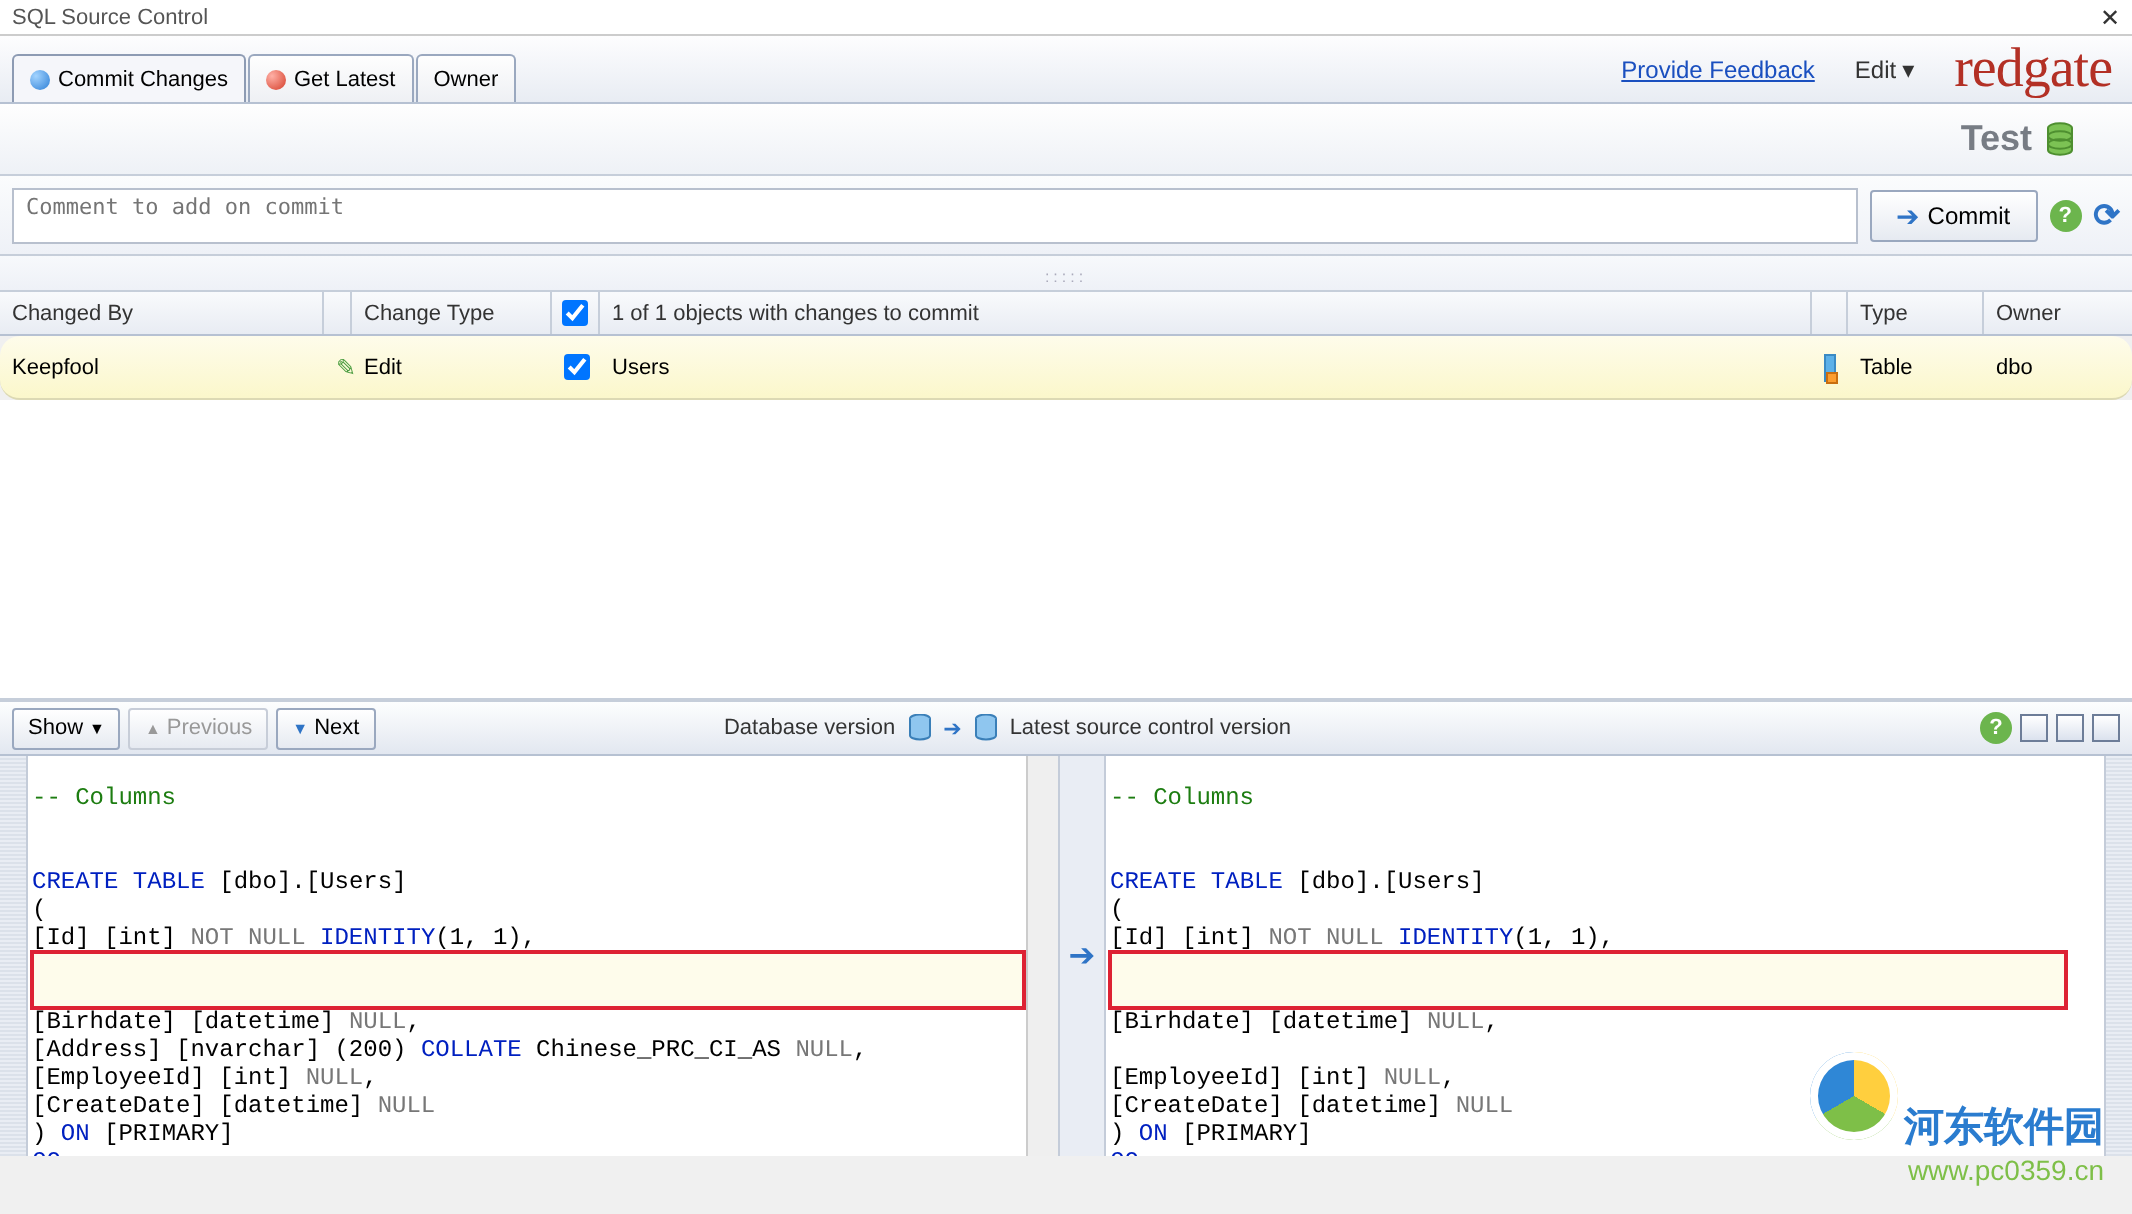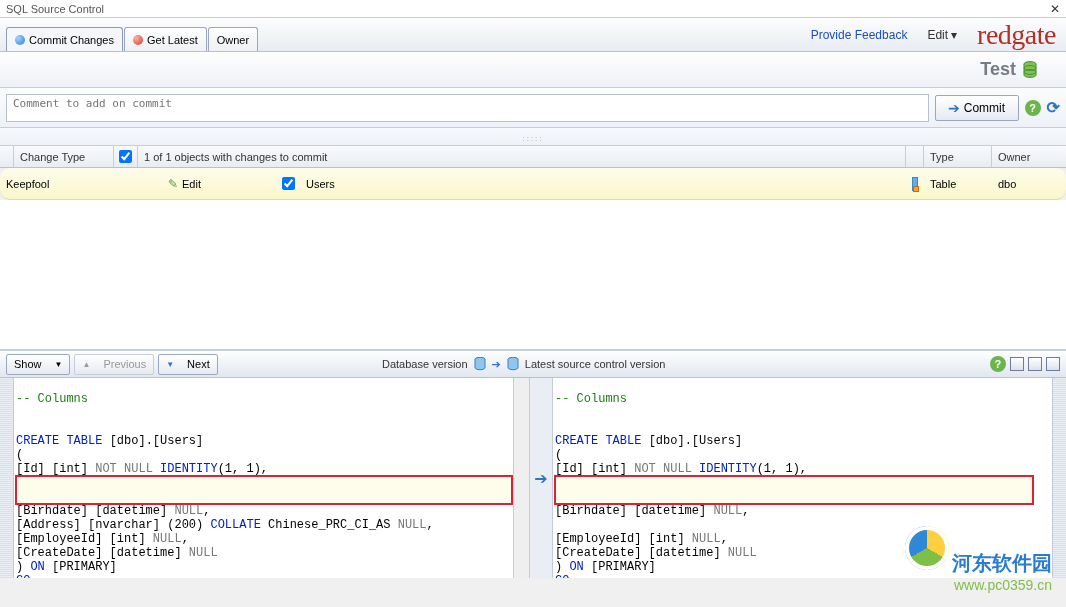--- a/index.html
+++ b/index.html
@@ -9,21 +9,21 @@
 .title-bar .close-x { font-size: 12px; color: #333; cursor: pointer; }
 
 .header-row { background: linear-gradient(#fdfdfe, #e8ecf3); height: 34px; display: flex; align-items: center; border-bottom: 1px solid #b6c1d2; }
 .tabs { display: flex; align-items: flex-end; height: 100%; padding-left: 6px; gap: 0; }
 .tab { display: flex; align-items: center; gap: 4px; padding: 4px 8px; border: 1px solid #9aa8bf; border-bottom: none; background: linear-gradient(#fefefe, #eef0f4); border-radius: 3px 3px 0 0; margin-right: 1px; cursor: pointer; height: 24px; margin-top: 9px;}
 .tab.active { background: #f5f6fa; border-color: #8d9bb3; }
 .dot { width: 10px; height: 10px; border-radius: 50%; display: inline-block; }
 .dot.blue { background: radial-gradient(circle at 3px 3px, #a3d4ff, #2d7fd6); }
 .dot.red { background: radial-gradient(circle at 3px 3px, #ffb0a6, #d53e2a); }
 .header-right { margin-left: auto; display: flex; align-items: center; gap: 20px; padding-right: 10px; font-size: 12px; }
-.link { color: #1a4fbf; cursor: pointer; }
+.link { color: #1a4fbf; text-decoration: underline; cursor: pointer; }
 .help { color: #333; display: flex; align-items: center; gap: 3px; }
 .brand { font-family: Georgia, serif; font-size: 28px; color: #b33025; letter-spacing: -0.5px; }
 
 .sub-header { background: linear-gradient(#fefefe, #eef1f6); height: 36px; display: flex; align-items: center; justify-content: flex-end; padding-right: 28px; border-bottom: 1px solid #c6ceda; }
 .db-name { font-size: 18px; font-weight: bold; color: #777c84; margin-right: 6px; }
 .db-icon { width: 16px; height: 18px; }
 
 .commit-row { background: linear-gradient(#fbfcfd, #eef1f7); height: 40px; display: flex; align-items: center; padding: 6px; border-bottom: 1px solid #c6ceda; gap: 6px; }
 .comment-box { flex: 1; height: 28px; border: 1px solid #b8c0ce; background: #fff; padding: 2px 6px; color: #888; font-size: 11px; resize: none; overflow: auto; }
 .commit-btn { height: 26px; width: 84px; border: 1px solid #9aa8bf; background: linear-gradient(#fff, #e6eaf1); display: flex; align-items: center; justify-content: center; gap: 4px; border-radius: 2px; cursor: pointer; font-size: 12px; }
@@ -41,21 +41,21 @@
 
 .grid-row { height: 32px; background: linear-gradient(#fefceb, #fbf7cb); border-bottom: 1px solid #dcd9b4; display: flex; align-items: flex-start; font-size: 11px; border-radius: 10px; }
 .gr-cell { padding: 0 6px; display: flex; align-items: center; height: 100%; gap: 4px; }
 .pencil { color: #4a9c3f; font-size: 12px; }
 .obj-icon { width:14px; height:14px; background:#5cb0e8; border:1px solid #3a8ac4; position:relative; }
 .obj-icon::after { content:""; position:absolute; width:4px;height:4px; background:#fc9d2e; right:-2px; bottom:-2px; border:1px solid #c86e10;}
 
 .grid-body { height: 150px; background: #fff; border-bottom: 1px solid #c6ceda; }
 
 .diff-bar { background: linear-gradient(#fdfefe, #e2e7f0); height: 28px; border-top: 1px solid #c6ceda; border-bottom: 1px solid #b6c1d2; display: flex; align-items: center; padding: 0 6px; gap: 4px; }
-.btn { border: 1px solid #9aa8bf; background: linear-gradient(#fff, #e6eaf1); padding: 2px 7px; border-radius: 2px; display: flex; align-items: center; gap: 13px; cursor: pointer; height: 21px; font-size:11px;}
+.btn { border: 1px solid #9aa8bf; background: linear-gradient(#fff, #e6eaf1); padding: 2px 7px; border-radius: 2px; display: flex; align-items: center; gap: 3px; cursor: pointer; height: 21px; font-size:11px;}
 .btn.disabled { color: #999; border-color:#c7cdd8; }
 .btn .tri { font-size: 8px; }
 .diff-center { margin: 0 auto; display:flex; align-items:center; gap:6px; color:#333; }
 .cyl { width:12px; height:14px; display:inline-block; }
 .diff-right { margin-left:auto; display:flex; gap:4px; align-items:center;}
 .sq { width:14px; height:14px; border:1px solid #6d7d98; background:linear-gradient(#fff,#dbe2ee); }
 
 .diff-panes { display:flex; height: 200px; background:#dde3ec; }
 .gutter { width:14px; background: repeating-linear-gradient(#e9edf4, #e9edf4 1px, #dbe1ea 1px, #dbe1ea 2px); border-right:1px solid #c4ccd9; }
 .gutter.right { border-left:1px solid #c4ccd9; border-right:none; }
@@ -120,20 +120,23 @@
   </div>
   <span class="help-icon">?</span>
   <span class="refresh-icon">⟳</span>
 </div>
 
 <div class="grid-gap">
     <div class="handle">:::::</div>
   </div>
 
 <div class="grid-header">
+  <div class="gh-cell gh-changed">
+      <span>Changed By</span>
+    </div>
   <div class="gh-cell" style="width:14px"></div>
   <div class="gh-cell gh-type">
       <span>Change Type</span>
     </div>
   <div class="gh-cell gh-chk">
       <input type="checkbox" checked="" style="">
     </div>
   <div class="gh-cell gh-name">
       <span>1 of 1 objects with changes to commit</span>
     </div>

